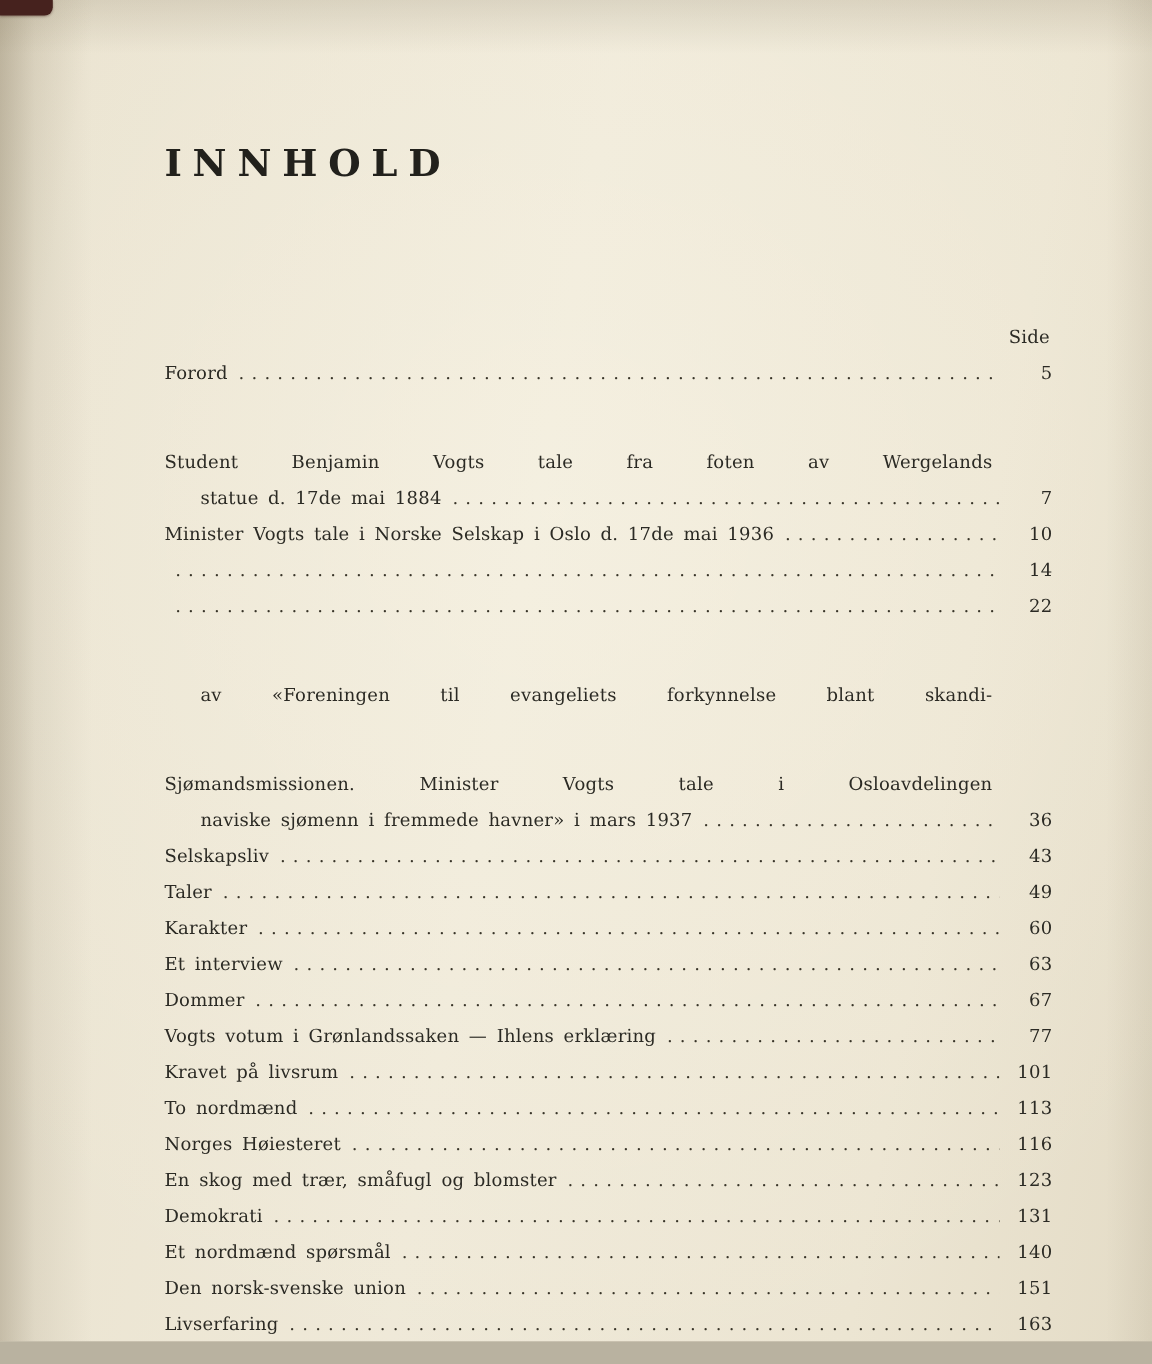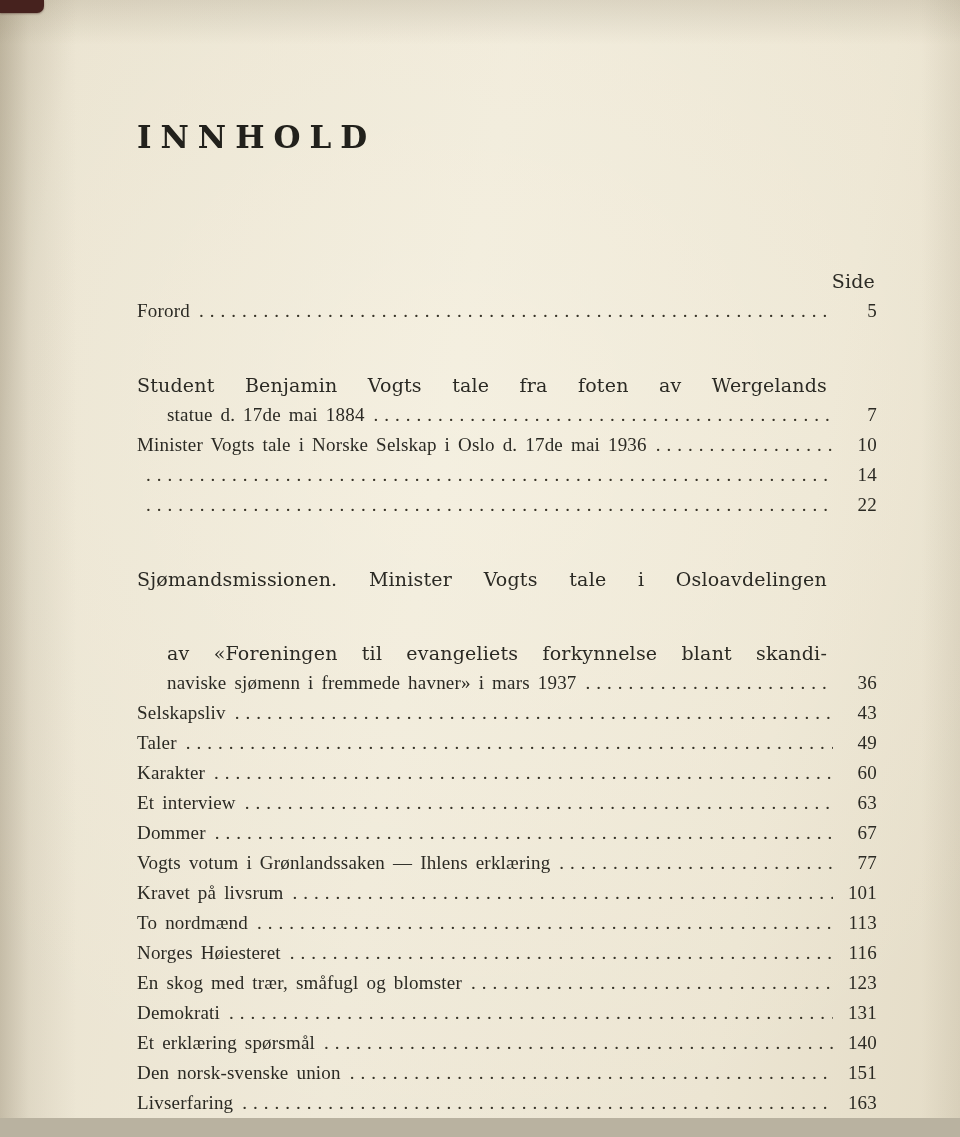--- a/index.html
+++ b/index.html
@@ -48,21 +48,21 @@
     font-size: 31px;
     letter-spacing: 9px;
     color: #22211c;
     white-space: nowrap;
   }
   .toc-wrap {
     position: absolute;
     left: 137px;
     top: 266px;
     width: 740px; 
-    font-size: 19px;
+    font-size: 15px;
     line-height: 30px;
     letter-spacing: 0.2px;
     word-spacing: 3px;
   }
   .side-label {
     text-align: right;
     padding-right: 2px;
   }
   .toc-entry { }
   .toc-line { }
@@ -72,21 +72,20 @@
     text-align-last: justify;
     padding-right: 50px;
     margin-top: 44px;
   }
   .toc-line.cont {
     padding-left: 30px;
   }
   .toc-line.last {
     display: flex;
     align-items: flex-end;
-    font-family: Liberation Serif, serif;
   }
   .toc-line.last.cont { }
   .line-text {
     white-space: nowrap;
     flex: 0 0 auto;
   }
   .dot-leader {
     flex: 1 1 0;
     min-width: 10px;
     overflow: hidden;
@@ -140,22 +139,22 @@
             <span class="page-num">14</span>
           </div>
         </div>
         <div class="toc-entry">
           <div class="toc-line last">
             <span class="dot-leader" aria-hidden="true">......................................................................................................................................................</span>
             <span class="page-num">22</span>
           </div>
         </div>
         <div class="toc-entry">
+          <div class="toc-line cont full">av «Foreningen til evangeliets forkynnelse blant skandi-</div>
           <div class="toc-line full">Sjømandsmissionen. Minister Vogts tale i Osloavdelingen</div>
-          <div class="toc-line cont full">av «Foreningen til evangeliets forkynnelse blant skandi-</div>
           <div class="toc-line cont last">
             <span class="line-text">naviske sjømenn i fremmede havner» i mars 1937</span>
             <span class="dot-leader" aria-hidden="true">......................................................................................................................................................</span>
             <span class="page-num">36</span>
           </div>
         </div>
         <div class="toc-entry">
           <div class="toc-line last">
             <span class="line-text">Selskapsliv</span>
             <span class="dot-leader" aria-hidden="true">......................................................................................................................................................</span>
@@ -227,21 +226,21 @@
         </div>
         <div class="toc-entry">
           <div class="toc-line last">
             <span class="line-text">Demokrati</span>
             <span class="dot-leader" aria-hidden="true">......................................................................................................................................................</span>
             <span class="page-num">131</span>
           </div>
         </div>
         <div class="toc-entry">
           <div class="toc-line last">
-            <span class="line-text">Et erklæring spørsmål</span>
+            <span class="line-text">Et nordmænd spørsmål</span>
             <span class="dot-leader" aria-hidden="true">......................................................................................................................................................</span>
             <span class="page-num">140</span>
           </div>
         </div>
         <div class="toc-entry">
           <div class="toc-line last">
             <span class="line-text">Den norsk-svenske union</span>
             <span class="dot-leader" aria-hidden="true">......................................................................................................................................................</span>
             <span class="page-num">151</span>
           </div>

